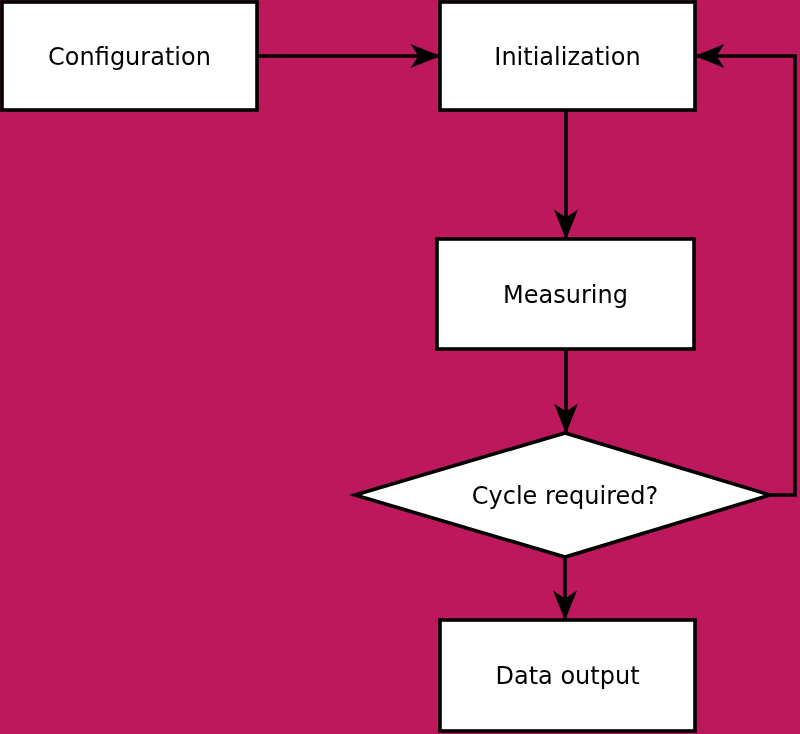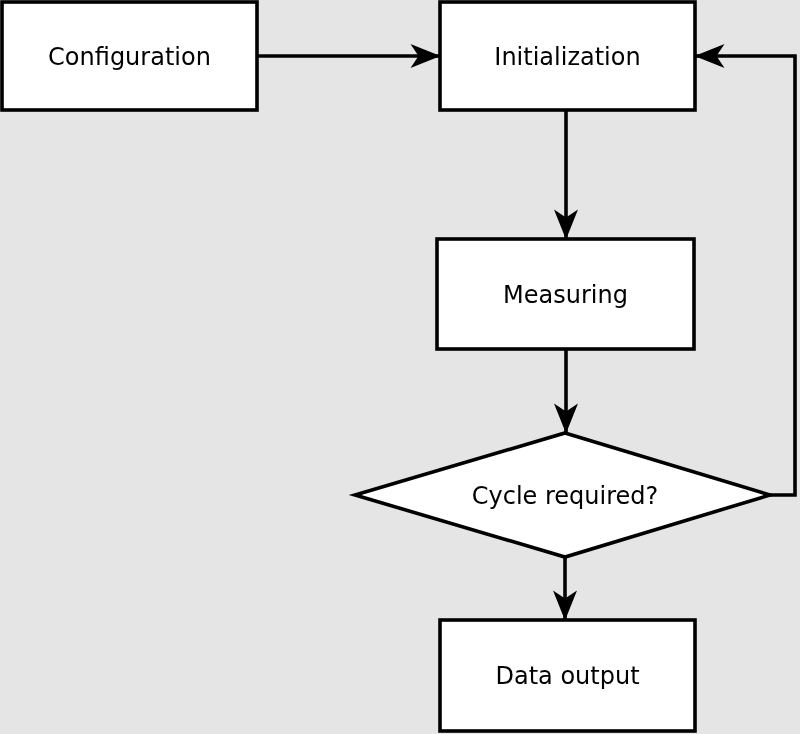--- a/index.html
+++ b/index.html
@@ -4,21 +4,21 @@
 <style>
   html, body {
     margin: 0;
     padding: 0;
     background: #ffffff;
   }
   .stage {
     position: relative;
     width: 800px;
     height: 734px;
-    background: #e5e5e5;
+    background: #be185d;
     font-family: "DejaVu Sans", "Liberation Sans", sans-serif;
   }
   svg {
     display: block;
   }
   .node-shape {
     fill: #ffffff;
     stroke: #000000;
     stroke-width: 3.6;
   }

